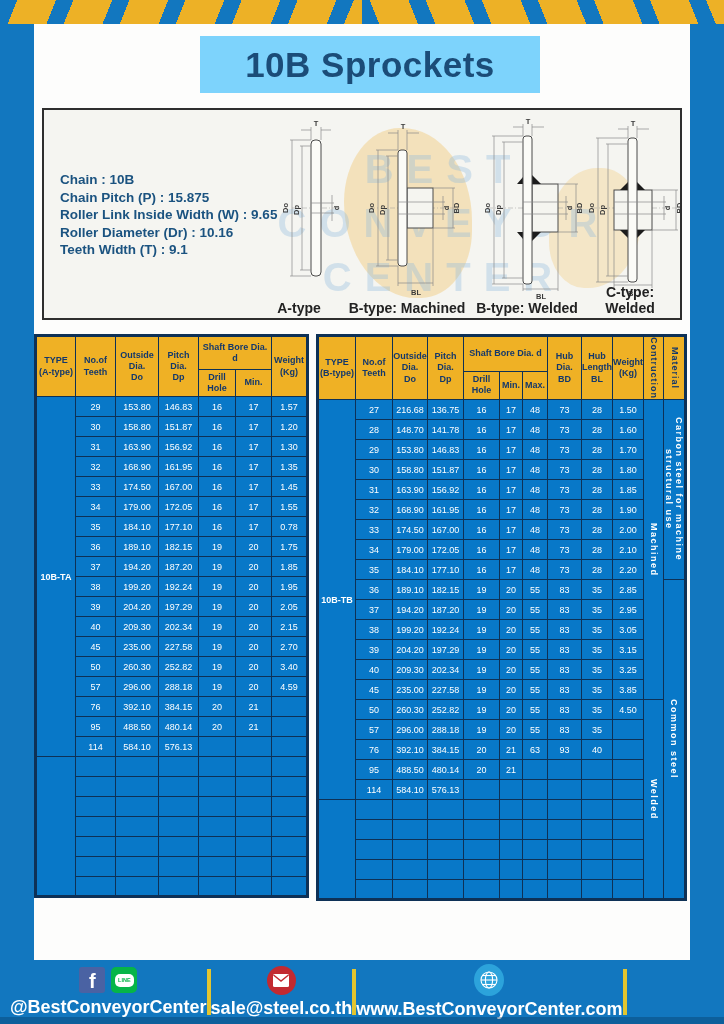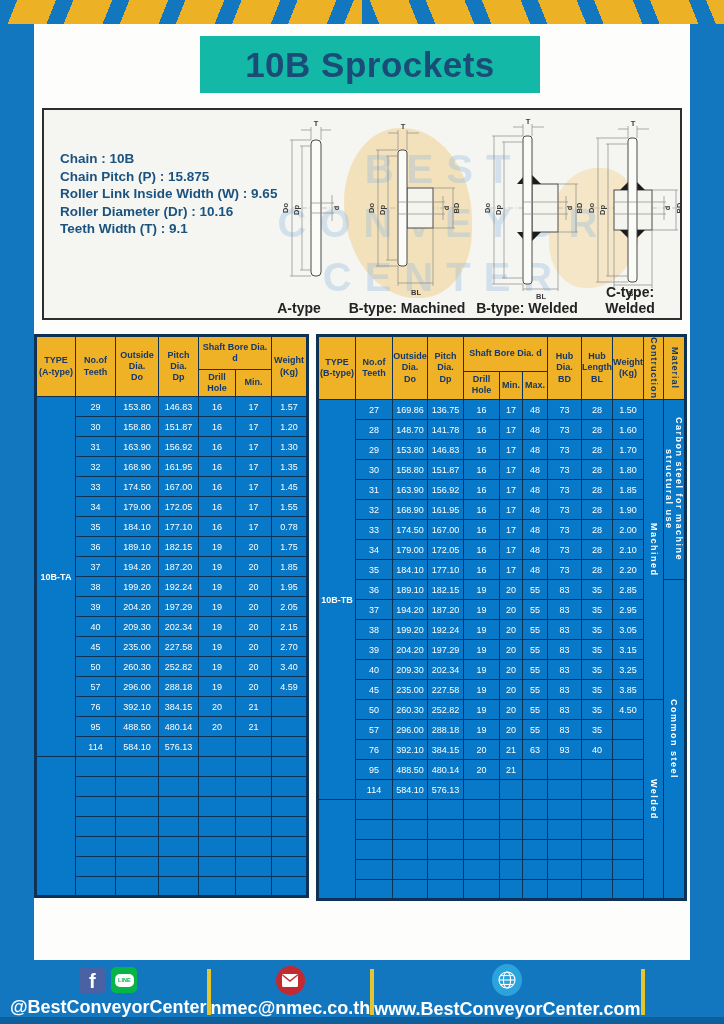--- a/index.html
+++ b/index.html
@@ -6,27 +6,27 @@
   *{box-sizing:border-box;}
   .page{position:relative;width:724px;height:1024px;background:#1277BF;overflow:hidden;
         font-family:"Liberation Sans",sans-serif;}
   
   .top-band{position:absolute;top:0;left:0;width:724px;height:24px;display:flex;}
   .stripe-l{width:50%;height:100%;background:repeating-linear-gradient(112deg,#1277BF 0 16px,#EDB126 16px 52px);}
   .stripe-r{width:50%;height:100%;background:repeating-linear-gradient(68deg,#1277BF 0 16px,#EDB126 16px 52px);}
   
   .sheet{position:absolute;left:34px;top:24px;width:656px;height:936px;background:#fdfdfc;}
   
-  .banner{position:absolute;left:166px;top:12px;width:340px;height:57px;background:#14b8a6;
+  .banner{position:absolute;left:166px;top:12px;width:340px;height:57px;background:#7dd3fc;
           display:flex;align-items:center;justify-content:center;}
   .banner h1{margin:0;font-size:35px;font-weight:800;color:#1B4C78;letter-spacing:.5px;}
   
   .specbox{position:absolute;left:8px;top:84px;width:640px;height:212px;background:#f5f5f1;
            border:2px solid #2e2e2e;overflow:hidden;}
-  .specs{position:absolute;left:16px;top:40px;margin:0;padding:0;list-style:none;z-index:3;}
+  .specs{position:absolute;left:16px;top:61px;margin:0;padding:0;list-style:none;z-index:3;}
   .specs li{font-size:13.5px;font-weight:700;color:#1B5380;line-height:17.5px;white-space:nowrap;}
   .watermark{position:absolute;inset:0;z-index:1;}
   .wm-text{position:absolute;left:180px;top:32px;width:440px;text-align:center;
            font-weight:800;font-size:40px;letter-spacing:13px;line-height:54px;color:rgba(140,185,220,.34);}
   .wm-blob{position:absolute;left:300px;top:18px;width:128px;height:170px;background:rgba(238,170,35,.26);
            border-radius:46% 58% 42% 60%;}
   .wm-blob2{position:absolute;left:505px;top:58px;width:92px;height:120px;background:rgba(238,170,35,.20);
             border-radius:55% 45% 60% 40%;}
   .diag{position:absolute;top:8px;height:200px;z-index:2;}
   .diag svg{display:block;}
@@ -474,21 +474,21 @@
         <tr>
           <th>Drill Hole</th>
           <th>Min.</th>
           <th>Max.</th>
         </tr>
       </thead>
       <tbody>
           <tr>
             <td class="typecell" rowspan="20">10B-TB</td>
             <td>27</td>
-            <td>169.86</td>
+            <td>216.68</td>
             <td>136.75</td>
             <td>16</td>
             <td>17</td>
             <td>48</td>
             <td>73</td>
             <td>28</td>
             <td>1.50</td>
             <td class="vert" rowspan="15">Machined</td>
             <td class="vert" rowspan="9">Carbon steel for  machine structural  use</td>
           </tr>
@@ -774,21 +774,21 @@
       <div class="label">@BestConveyorCenter</div>
     </div>
     <div class="fdiv"></div>
     <div class="fsec" style="flex-basis:132px;">
       <div class="circle-icon mail-bg">
         <svg width="18" height="15" viewBox="0 0 18 15">
             <rect x="1" y="1" width="16" height="13" rx="1.5" fill="#fff"></rect>
             <path d="M1.5 2 l7.5 6 7.5-6" stroke="#C22A31" stroke-width="1.4" fill="none"></path>
           </svg>
       </div>
-      <div class="label">nmec@nmec.co.th</div>
+      <div class="label">sale@steel.co.th</div>
     </div>
     <div class="fdiv"></div>
     <div class="fsec" style="flex-basis:227px;">
       <div class="circle-icon globe-bg">
         <svg width="20" height="20" viewBox="0 0 20 20" fill="none" stroke="#fff" stroke-width="1.1">
           <circle cx="10" cy="10" r="8"></circle>
             <ellipse cx="10" cy="10" rx="3.6" ry="8"></ellipse>
           <line x1="2" y1="10" x2="18" y2="10"></line>
             <line x1="3" y1="5.5" x2="17" y2="5.5"></line>
             <line x1="3" y1="14.5" x2="17" y2="14.5"></line>

